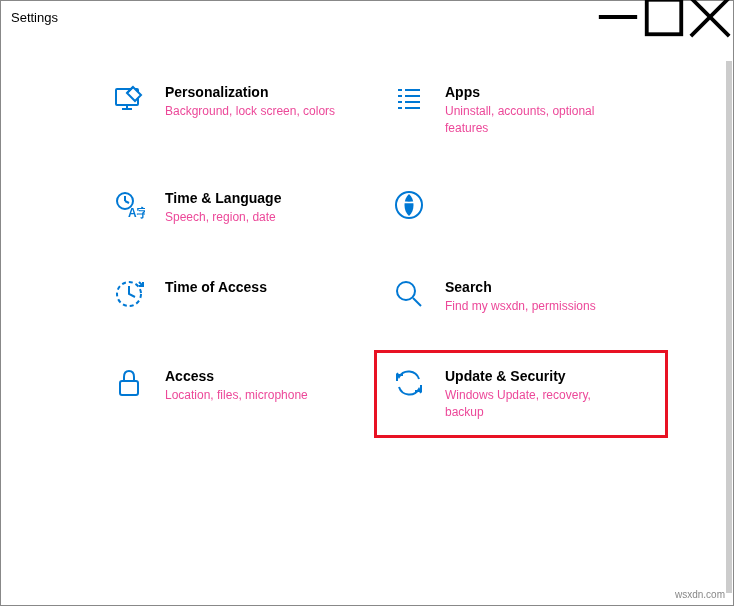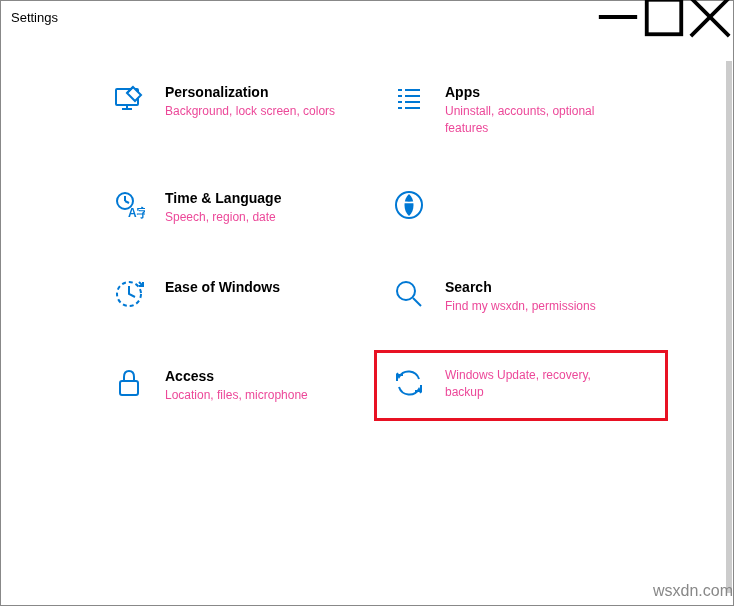--- a/index.html
+++ b/index.html
@@ -12,21 +12,21 @@
     .content { padding: 50px 60px 20px 110px; height: calc(100% - 32px); position: relative; }
     .grid { display: grid; grid-template-columns: 260px 260px; column-gap: 20px; row-gap: 52px; }
     .item { display: flex; align-items: flex-start; gap: 18px; cursor: pointer; }
     .icon-wrap { width: 36px; height: 36px; display: flex; justify-content: center; flex-shrink: 0; }
     .icon-wrap svg { width: 32px; height: 32px; }
     .item-text { display: flex; flex-direction: column; }
     .item-title { font-size: 14px; color: #000; font-weight: 700; line-height: 1.3; margin-bottom: 2px; }
     .item-desc { font-size: 12px; color: #ec4899; line-height: 1.4; max-width: 180px; }
     .highlight { border: 3px solid #e81123; padding: 14px; margin: -17px; }
     .scrollbar { position: absolute; right: 1px; top: 60px; bottom: 12px; width: 6px; background: #ccc; }
-    .watermark { position: absolute; right: 10px; bottom: 6px; font-size: 16px; color: #888; }
+    .watermark { position: absolute; right: 18px; bottom: 6px; font-size: 10px; color: #888; }
   </style>
 </head>
 <body>
 
 <div class="window">
   <div class="titlebar">
     <span class="title">Settings</span>
     <div class="win-controls">
       <div class="win-btn">
         <svg viewBox="0 0 12 12">
@@ -113,21 +113,21 @@
 
       <div class="item">
         <div class="icon-wrap">
           <svg viewBox="0 0 32 32" stroke="#0078d4" stroke-width="2" fill="none" stroke-dasharray="4 3">
               <circle cx="16" cy="16" r="12"></circle>
               <path d="M16 8 L16 16 L22 19" stroke-dasharray="0"></path>
               <path d="M26 4 L30 8 M30 4 L30 8 L26 8" stroke-dasharray="0"></path>
             </svg>
         </div>
         <div class="item-text">
-          <div class="item-title">Ease of Windows</div>
+          <div class="item-title">Time of Access</div>
         </div>
       </div>
 
       <div class="item">
         <div class="icon-wrap">
           <svg viewBox="0 0 32 32" stroke="#0078d4" stroke-width="2" fill="none">
               <circle cx="13" cy="13" r="9"></circle>
               <line x1="20" y1="20" x2="28" y2="28"></line>
             </svg>
         </div>
@@ -151,20 +151,21 @@
       </div>
 
       <div class="item highlight">
         <div class="icon-wrap">
           <svg viewBox="0 0 32 32" stroke="#0078d4" stroke-width="2" fill="none">
               <path d="M26 12 A11 11 0 0 0 6 10 L4 6 M4 14 L4 8 L10 8"></path>
               <path d="M6 20 A11 11 0 0 0 26 22 L28 26 M28 18 L28 24 L22 24"></path>
             </svg>
         </div>
         <div class="item-text">
+          <div class="item-title">Update &amp; Security</div>
           <div class="item-desc">Windows Update, recovery, backup</div>
         </div>
       </div>
 
     </div>
   </div>
 
   <div class="scrollbar"></div>
 </div>
 

